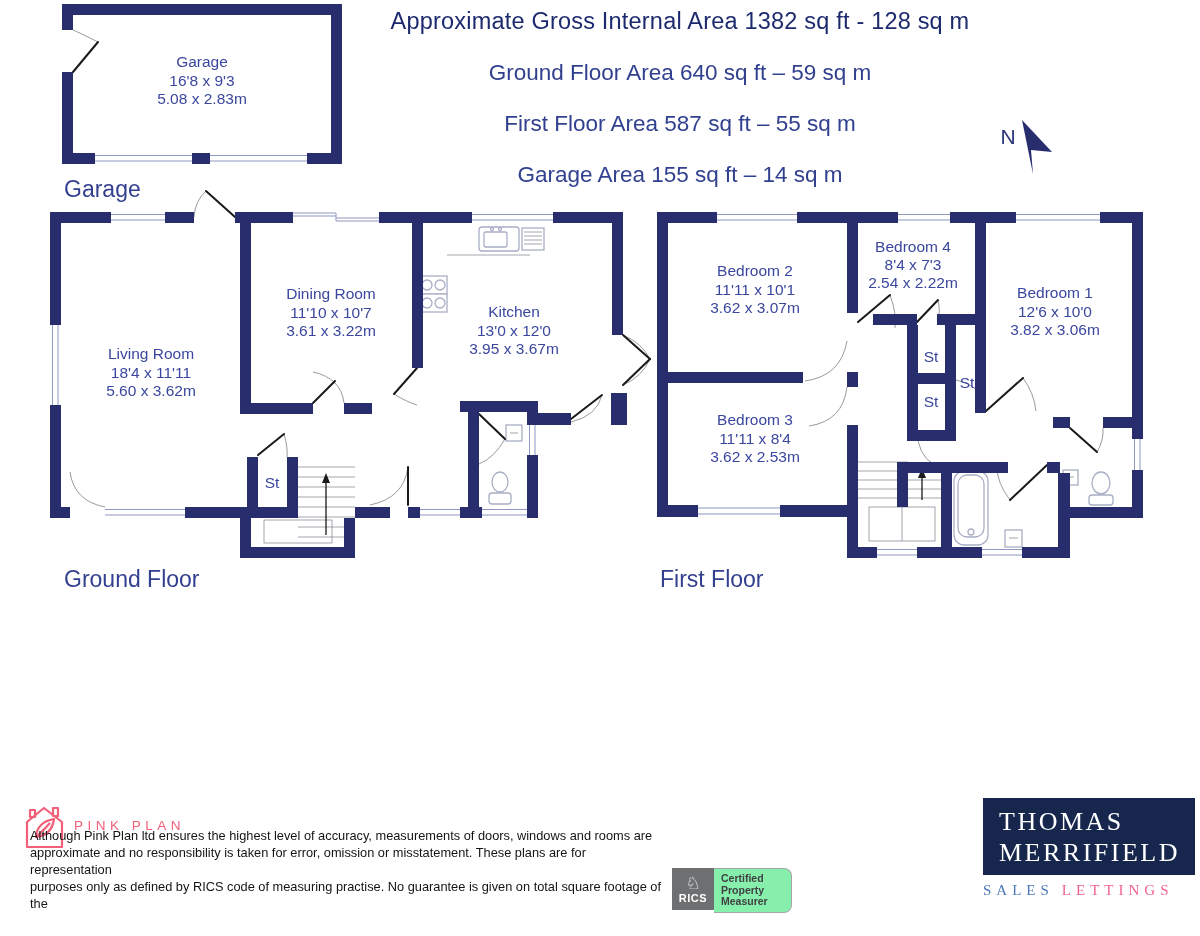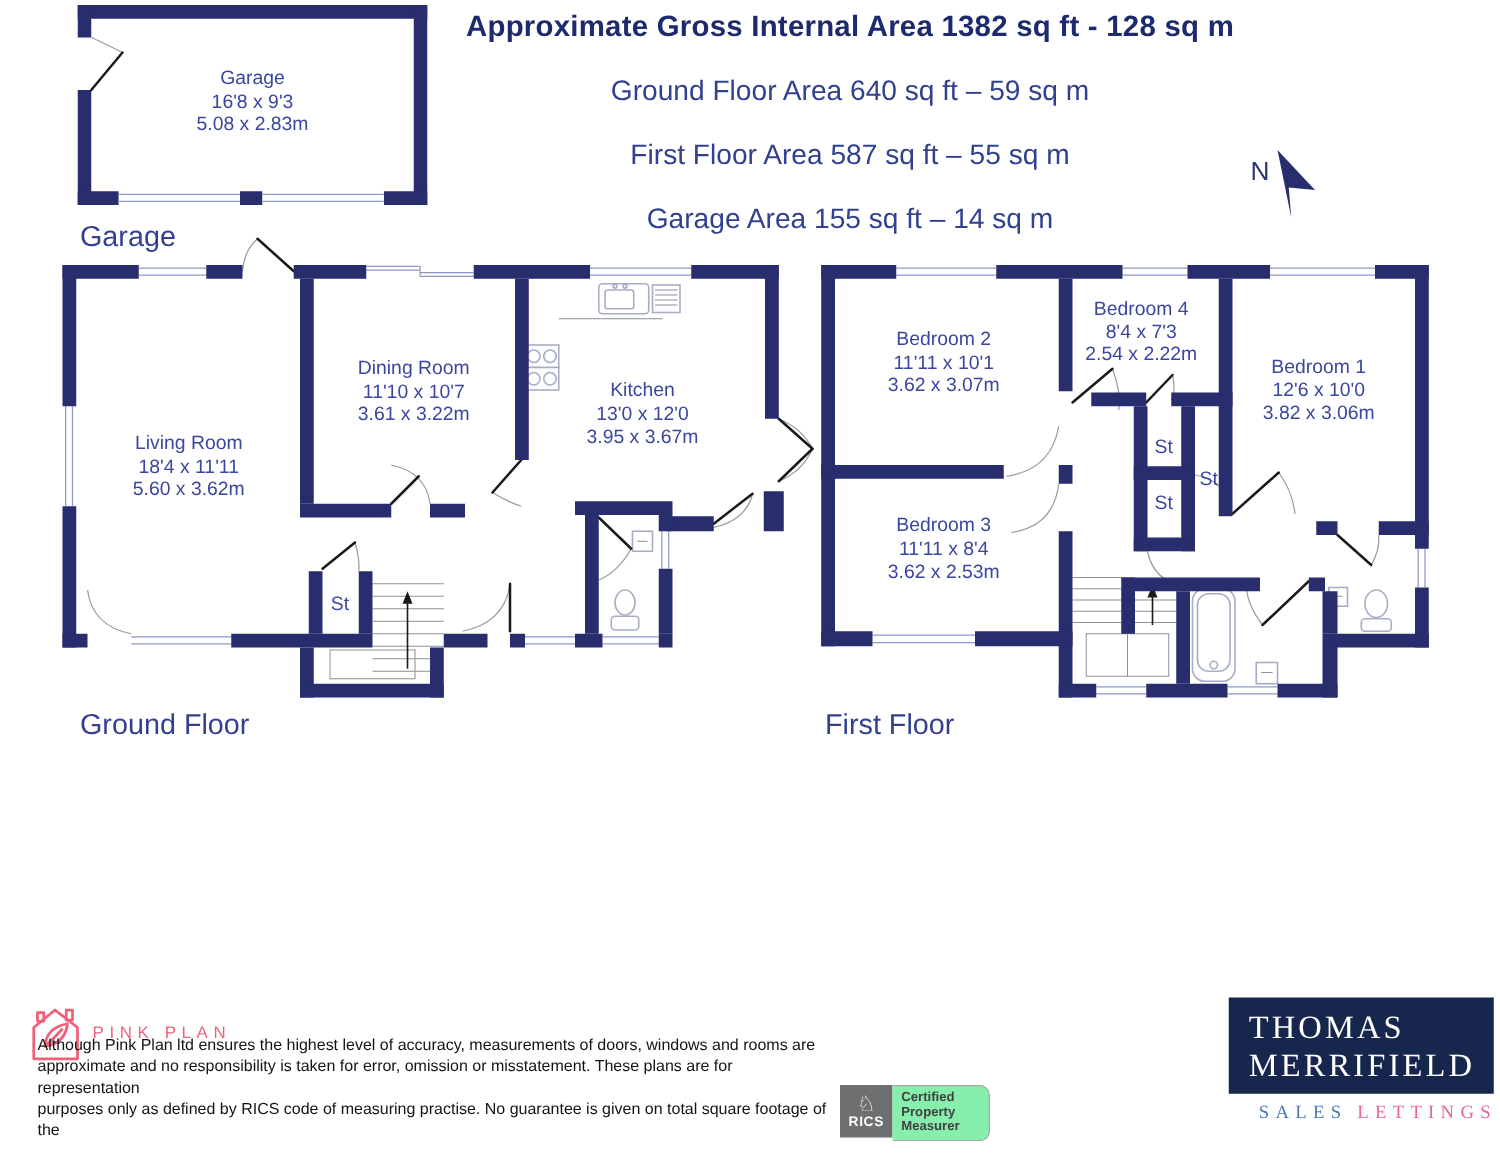--- a/index.html
+++ b/index.html
@@ -2,21 +2,21 @@
 <html><head>
 <meta charset="utf-8">
 <style>
   html,body{margin:0;padding:0;background:#fff;}
   #page{position:relative;width:1200px;height:936px;background:#ffffff;overflow:hidden;
         font-family:"Liberation Sans", sans-serif;}
   .abs{position:absolute;}
 
   
   .hdr{left:290px;top:8px;width:780px;text-align:center;color:#1d2a6e;}
-  .hdr .t{font-size:23.5px;font-weight:bold;letter-spacing:.2px;}
+  .hdr .t{font-size:23.5px;font-weight:normal;letter-spacing:.2px;}
   .hdr .s{font-size:22.5px;color:#31408f;margin-top:25px;}
 
   
   .floorlbl{font-size:23px;color:#333f8f;}
 
   
   svg text{font-family:"Liberation Sans", sans-serif;fill:#3b479e;font-size:15.5px;text-anchor:middle;}
   .wall{fill:#272d6d;}
   .leaf{stroke:#1a1a1a;stroke-width:2;fill:none;stroke-linecap:round;}
   .arc{stroke:#9b9b9b;stroke-width:1;fill:none;}
@@ -34,21 +34,21 @@
   .ricssq .r{font-size:11px;font-weight:bold;letter-spacing:.5px;margin-top:1px;}
   .certbox{width:70px;background:#86efac;border:1px solid #a7a7a7;border-left:none;
            border-radius:0 8px 8px 0;padding:4px 0 4px 7px;
            font-size:10.5px;font-weight:bold;color:#414042;line-height:11.5px;
            display:flex;flex-direction:column;justify-content:center;}
   .tmbox{width:212px;height:77px;background:#16264d;color:#fff;
          font-family:"Liberation Serif", serif;padding-left:16px;box-sizing:border-box;
          display:flex;flex-direction:column;justify-content:center;}
   .tmbox div{font-size:26px;letter-spacing:2.5px;line-height:31px;}
   .tmtag{width:182px;text-align:left;font-family:"Liberation Serif", serif;
-         font-size:15px;letter-spacing:5px;white-space:nowrap;margin-left:24px;}
+         font-size:15px;letter-spacing:5px;white-space:nowrap;}
   .tmtag .s1{color:#4b79b7;} .tmtag .s2{color:#ef6392;margin-left:8px;}
 
   .compassN{font-size:21px;font-weight:500;fill:#2a3579;}
 </style>
 </head>
 <body>
 
 <div id="page">
 
   <div class="abs hdr">

